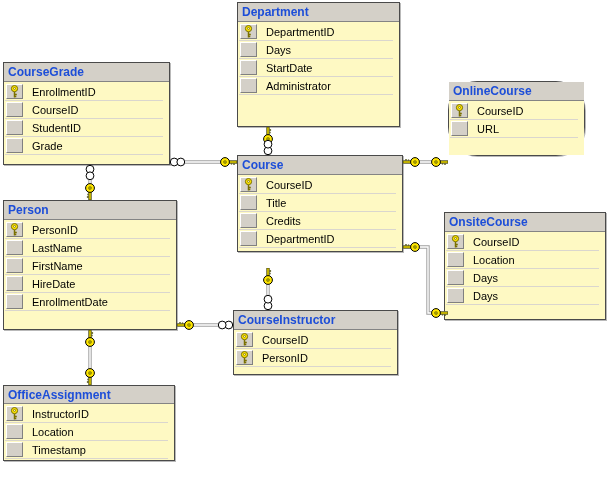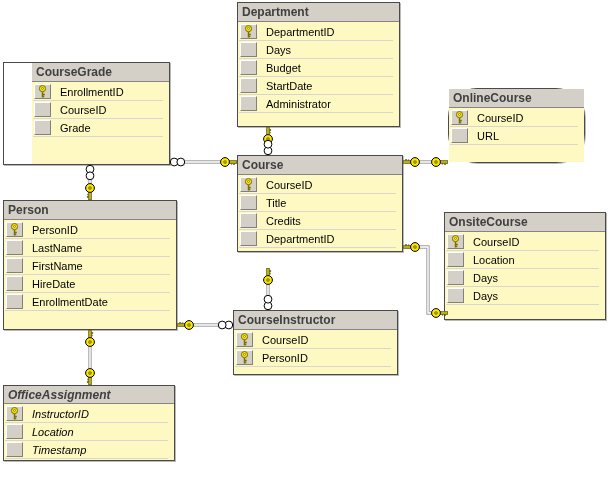--- a/index.html
+++ b/index.html
@@ -19,21 +19,21 @@
     background: #ffffff;
     border: 1px solid #4a4a4a;
     box-shadow: 1px 1px 0 #b9b9b9;
     display: flex;
     flex-direction: column;
     box-sizing: border-box;
     z-index: 1;
   }
   .dbtable-title {
     background: #d4d0c8;
-    color: #404040;
+    color: #1d4ed8;
     font-weight: bold;
     font-size: 12px;
     line-height: 16px;
     height: 16px;
     padding: 1px 0 1px 4px;
     border-bottom: 1px solid #848484;
     white-space: nowrap;
     overflow: hidden;
   }
   .dbtable-body {
@@ -92,56 +92,56 @@
             </svg>
           </div>
           <div class="row-label">DepartmentID</div>
         </div>
         <div class="dbtable-row">
           <div class="row-selector"></div>
           <div class="row-label">Days</div>
         </div>
         <div class="dbtable-row">
           <div class="row-selector"></div>
-          <div class="row-label">Budget</div>
-        </div>
-        <div class="dbtable-row">
-          <div class="row-selector"></div>
           <div class="row-label">StartDate</div>
         </div>
         <div class="dbtable-row">
           <div class="row-selector"></div>
           <div class="row-label">Administrator</div>
         </div>
       </div>
     </div>
-    <div class="dbtable" style="left: 3px; top: 62px; width: 167px; height: 103px; padding-left: 28px;">
+    <div class="dbtable" style="left: 3px; top: 62px; width: 167px; height: 103px;">
       <div class="dbtable-title">CourseGrade</div>
       <div class="dbtable-body">
         <div class="dbtable-row">
           <div class="row-selector">
             <svg width="9" height="14" viewBox="0 0 9 14">
               <circle cx="4.5" cy="3.6" r="3.1" fill="#ffe600" stroke="#7a7000" stroke-width="1"></circle>
               <circle cx="4.5" cy="3.4" r="1" fill="#fffbd8" stroke="#7a7000" stroke-width="0.8"></circle>
               <path d="M4.5 6.7 L4.5 12.6 M4.5 9.4 L6.8 9.4 M4.5 11.6 L6.3 11.6" stroke="#7a7000" stroke-width="1.5" fill="none"></path>
             </svg>
           </div>
           <div class="row-label">EnrollmentID</div>
         </div>
         <div class="dbtable-row">
           <div class="row-selector"></div>
           <div class="row-label">CourseID</div>
         </div>
         <div class="dbtable-row">
           <div class="row-selector"></div>
+          <div class="row-label">StudentID</div>
+        </div>
+        <div class="dbtable-row">
+          <div class="row-selector"></div>
           <div class="row-label">Grade</div>
         </div>
       </div>
     </div>
-    <div class="dbtable" style="left: 448px; top: 88px; width: 137px; height: 75px; border-radius: 29px;">
+    <div class="dbtable" style="left: 448px; top: 81px; width: 137px; height: 75px; border-radius: 29px;">
       <div class="dbtable-title">OnlineCourse</div>
       <div class="dbtable-body">
         <div class="dbtable-row">
           <div class="row-selector">
             <svg width="9" height="14" viewBox="0 0 9 14">
               <circle cx="4.5" cy="3.6" r="3.1" fill="#ffe600" stroke="#7a7000" stroke-width="1"></circle>
               <circle cx="4.5" cy="3.4" r="1" fill="#fffbd8" stroke="#7a7000" stroke-width="0.8"></circle>
               <path d="M4.5 6.7 L4.5 12.6 M4.5 9.4 L6.8 9.4 M4.5 11.6 L6.3 11.6" stroke="#7a7000" stroke-width="1.5" fill="none"></path>
             </svg>
           </div>
@@ -256,21 +256,21 @@
             <svg width="9" height="14" viewBox="0 0 9 14">
               <circle cx="4.5" cy="3.6" r="3.1" fill="#ffe600" stroke="#7a7000" stroke-width="1"></circle>
               <circle cx="4.5" cy="3.4" r="1" fill="#fffbd8" stroke="#7a7000" stroke-width="0.8"></circle>
               <path d="M4.5 6.7 L4.5 12.6 M4.5 9.4 L6.8 9.4 M4.5 11.6 L6.3 11.6" stroke="#7a7000" stroke-width="1.5" fill="none"></path>
             </svg>
           </div>
           <div class="row-label">PersonID</div>
         </div>
       </div>
     </div>
-    <div class="dbtable" style="left: 3px; top: 385px; width: 172px; height: 76px; font-style: italic;">
+    <div class="dbtable" style="left: 3px; top: 385px; width: 172px; height: 76px;">
       <div class="dbtable-title">OfficeAssignment</div>
       <div class="dbtable-body">
         <div class="dbtable-row">
           <div class="row-selector">
             <svg width="9" height="14" viewBox="0 0 9 14">
               <circle cx="4.5" cy="3.6" r="3.1" fill="#ffe600" stroke="#7a7000" stroke-width="1"></circle>
               <circle cx="4.5" cy="3.4" r="1" fill="#fffbd8" stroke="#7a7000" stroke-width="0.8"></circle>
               <path d="M4.5 6.7 L4.5 12.6 M4.5 9.4 L6.8 9.4 M4.5 11.6 L6.3 11.6" stroke="#7a7000" stroke-width="1.5" fill="none"></path>
             </svg>
           </div>

